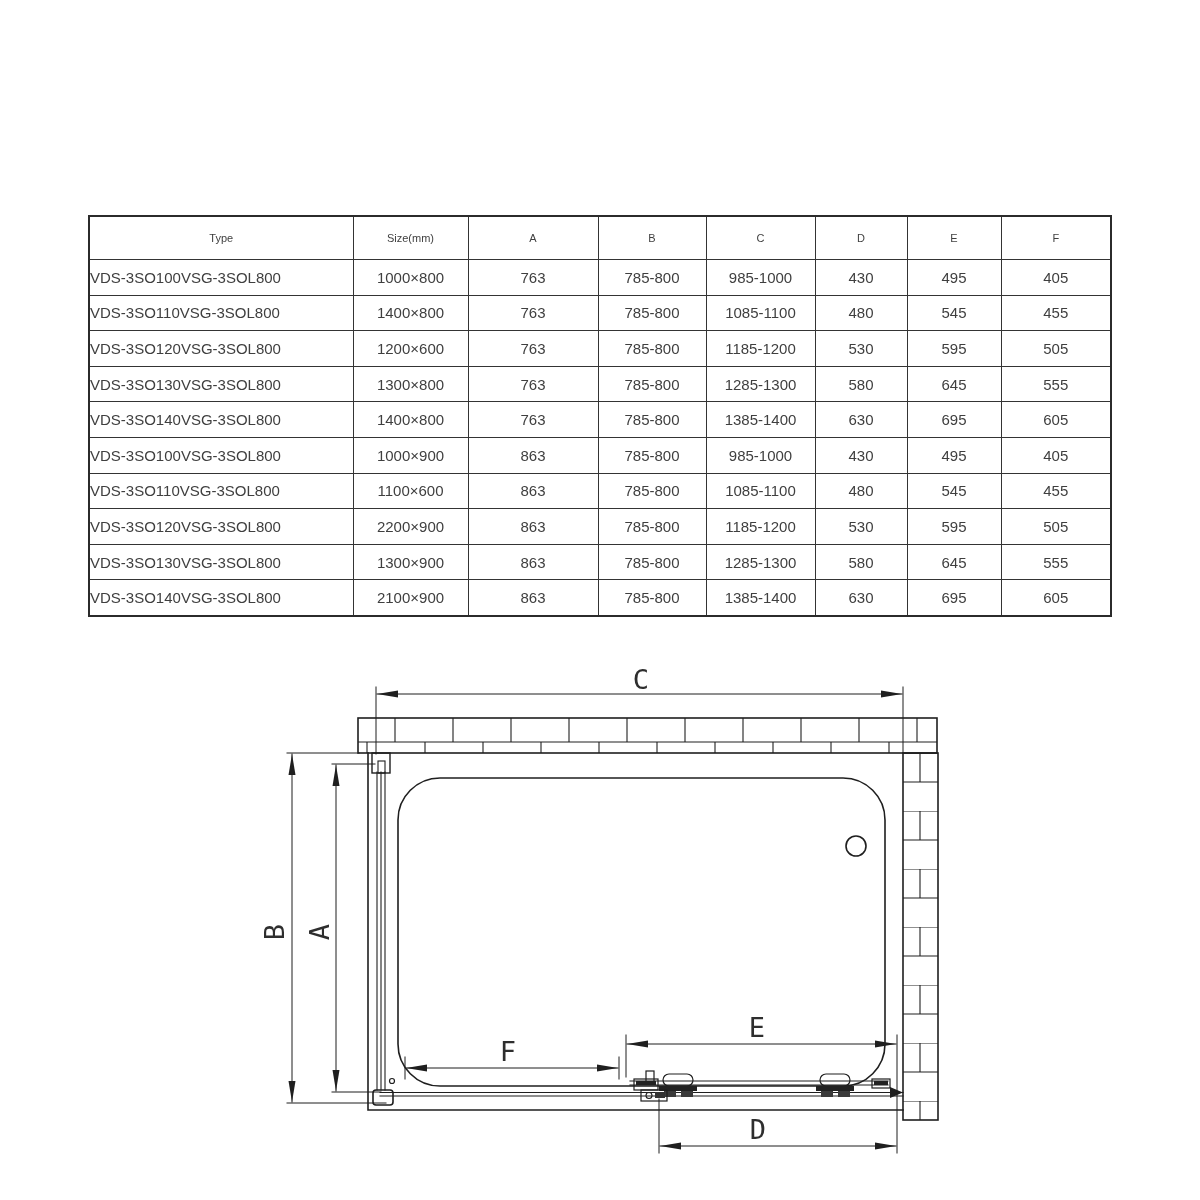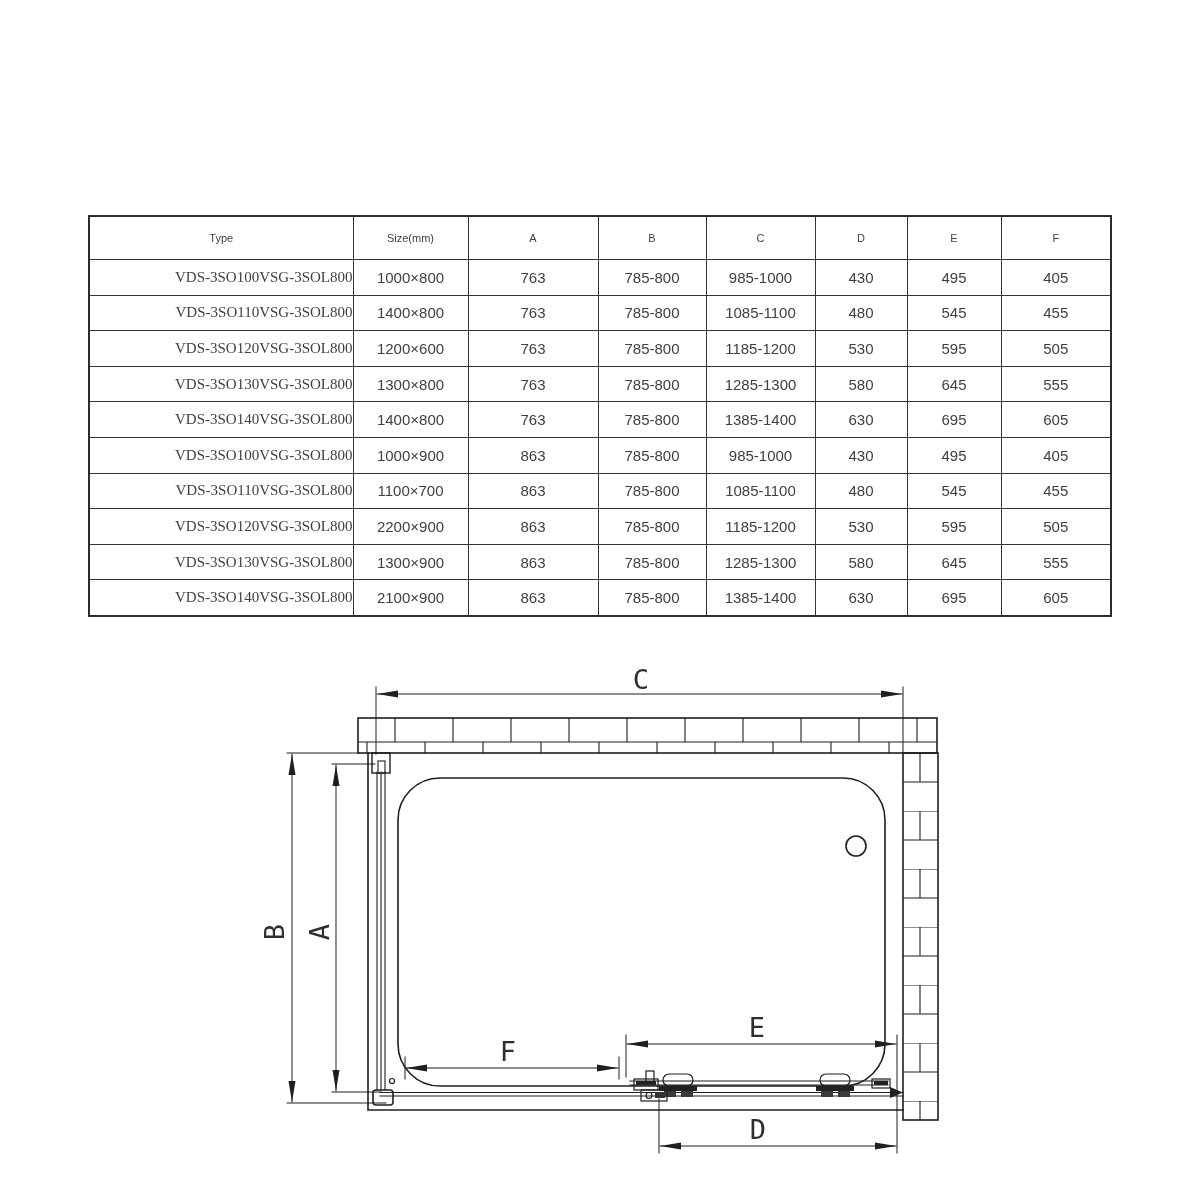--- a/index.html
+++ b/index.html
@@ -8,21 +8,21 @@
   
   #spec-table-wrap{position:absolute;left:88px;top:215px;width:1022px;}
   table.spec{border-collapse:collapse;table-layout:fixed;width:1022px;
              color:#3f3f3f;font-size:15px;}
   table.spec th,table.spec td{border:1.5px solid #343434;padding:0;text-align:center;
              font-weight:normal;white-space:nowrap;overflow:hidden;}
   table.spec{border:2px solid #2b2b2b;}
   table.spec th{height:42px;font-size:11px;}
   table.spec td{height:34.6px;}
   td.type-cell{padding:0 30px 0 16px;}
-  .type-inner{display:flex;justify-content:flex-end;align-items:center;width:100%;font-family:Liberation Serif, serif;}
+  .type-inner{display:flex;justify-content:flex-start;align-items:center;width:100%;}
   
   #drawing{position:absolute;left:0;top:650px;width:1200px;height:550px;}
   svg text.dim{font-family:"DejaVu Sans Mono","Liberation Mono",monospace;
                font-size:27px;fill:#2e2e2e;font-weight:400;}
 </style>
 </head>
 <body>
 
 <div id="page">
 
@@ -141,21 +141,21 @@
           <td>495</td>
           <td>405</td>
         </tr>
         <tr>
           <td class="type-cell">
               <span class="type-inner">
                 <span>VDS-3SO110</span>
                 <span>VSG-3SOL800</span>
               </span>
             </td>
-          <td>1100×700</td>
+          <td>1100×600</td>
           <td>863</td>
           <td>785-800</td>
           <td>1085-1100</td>
           <td>480</td>
           <td>545</td>
           <td>455</td>
         </tr>
         <tr>
           <td class="type-cell">
               <span class="type-inner">

